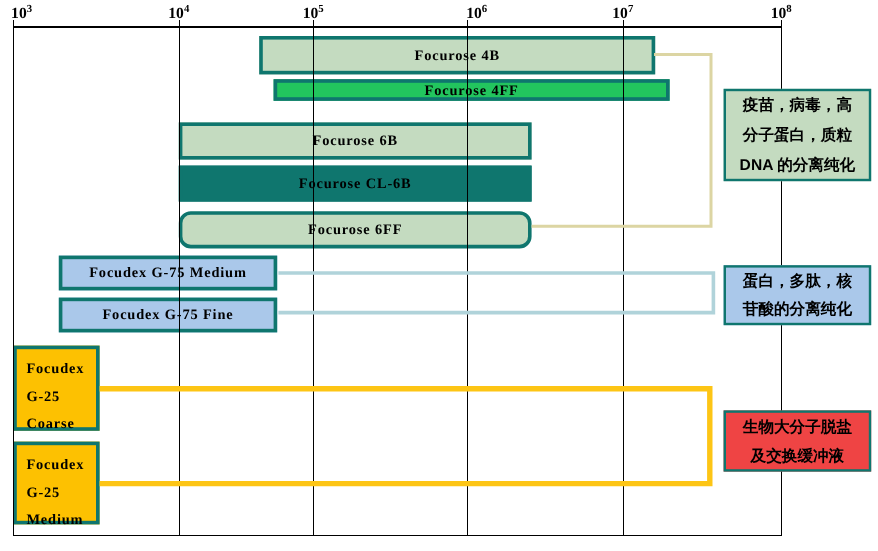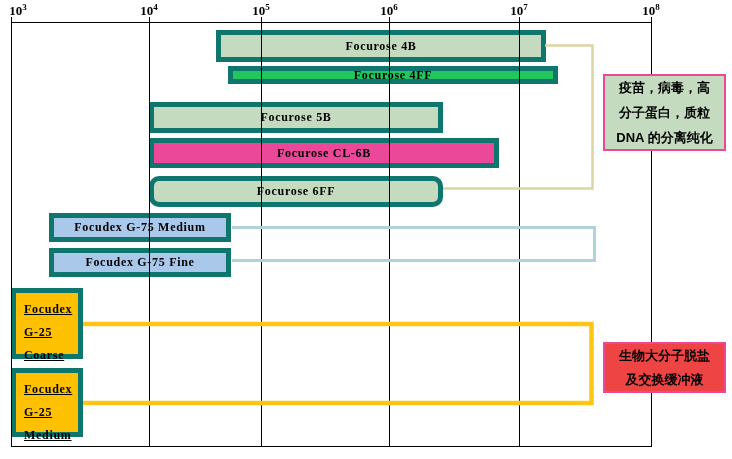--- a/index.html
+++ b/index.html
@@ -2,60 +2,60 @@
 <html><head>
 <meta charset="utf-8">
 <style>
   html,body{margin:0;padding:0;background:#fff;}
   .canvas{
     position:relative;width:732px;height:459px;background:#fff;overflow:hidden;
     font-family:"Liberation Serif","DejaVu Serif",serif;
   }
   #bars-layer{position:absolute;inset:0;z-index:1;}
   .bar{
-    position:absolute;box-sizing:border-box;border:5px solid #0f766e;
+    position:absolute;box-sizing:border-box;border:3px solid #0f766e;
     display:flex;align-items:center;justify-content:center;
     font-weight:bold;font-size:12px;letter-spacing:0.7px;color:#000;
   }
   .bar.multi{
     align-items:flex-start;justify-content:flex-start;
-    white-space:pre-line;line-height:23px;padding:5px 12px 0 8px;text-decoration:underline;
+    white-space:pre-line;line-height:23px;padding:5px 12px 0 8px;
   }
   #grid-layer,#connector-layer{position:absolute;left:0;top:0;z-index:2;pointer-events:none;}
   #grid-layer line{stroke:#000;stroke-width:1;shape-rendering:crispEdges;}
   #connector-layer path{fill:none;stroke-linejoin:miter;}
   #ticks-layer{position:absolute;inset:0;z-index:2;pointer-events:none;}
   .ticklabel{
     position:absolute;top:2px;width:34px;text-align:center;
     font-size:13px;font-weight:bold;color:#000;font-family:Liberation Serif, serif;
   }
   .ticklabel sup{font-size:9px;}
   .anno{
     position:absolute;left:603px;width:123px;z-index:3;box-sizing:border-box;
-    border:2px solid #ec4899;display:flex;align-items:center;justify-content:center;
+    border:2px solid #0f766e;display:flex;align-items:center;justify-content:center;
     font-family:"Liberation Sans","DejaVu Sans",sans-serif;
   }
   .anno .anno-text{
     white-space:pre-line;text-align:center;font-weight:bold;font-size:13px;
     line-height:25px;color:#000;
   }
   #anno-0{top:74px;height:77px;}
   #anno-1{top:221px;height:50px;}
   #anno-1 .anno-text,#anno-2 .anno-text{line-height:24px;}
   #anno-2{top:342px;height:51px;}
 </style>
 </head>
 <body>
 
 <div class="canvas">
   <div id="bars-layer">
       <div class="bar" style="left: 216px; top: 30px; width: 330px; height: 32px; background: rgb(196, 219, 192);">Focurose 4B</div>
       <div class="bar" style="left: 228px; top: 66px; width: 330px; height: 18px; background: #22c55e;">Focurose 4FF</div>
-      <div class="bar" style="left: 149px; top: 102px; width: 294px; height: 31px; background: rgb(196, 219, 192);">Focurose 5B</div>
-      <div class="bar" style="left: 149px; top: 138px; width: 350px; height: 30px; background: #ec4899;">Focurose CL-6B</div>
+      <div class="bar" style="left: 149px; top: 102px; width: 294px; height: 31px; background: rgb(196, 219, 192);">Focurose 6B</div>
+      <div class="bar" style="left: 149px; top: 138px; width: 294px; height: 30px; background: #0f766e;">Focurose CL-6B</div>
       <div class="bar" style="left: 149px; top: 176px; width: 294px; height: 31px; background: rgb(196, 219, 192); border-radius: 10px;">Focurose 6FF</div>
       <div class="bar" style="left: 49px; top: 213px; width: 182px; height: 29px; background: rgb(170, 200, 234);">Focudex G-75 Medium</div>
       <div class="bar" style="left: 49px; top: 248px; width: 182px; height: 29px; background: rgb(170, 200, 234);">Focudex G-75 Fine</div>
       <div class="bar multi" style="left: 11px; top: 288px; width: 72px; height: 71px; background: rgb(253, 193, 1);">Focudex
 G-25
 Coarse</div>
       <div class="bar multi" style="left: 11px; top: 368px; width: 72px; height: 69px; background: rgb(253, 193, 1);">Focudex
 G-25
 Medium</div>
     </div>
@@ -74,27 +74,31 @@
   <svg id="connector-layer" width="732" height="459">
     <path d="M545 45.5 H592.5 V188.5 H443" stroke-width="2.5" stroke="#dcd5a3"></path>
     <path d="M232 227.5 H594.5 V260.5 H232" stroke-width="3" stroke="#b0d3da"></path>
     <path d="M83 324 H591.5 V403 H83" stroke-width="4.5" stroke="#fdc515"></path>
   </svg>
 
   <div id="ticks-layer">
       <div class="ticklabel" style="left: 1px;">10<sup>3</sup></div>
       <div class="ticklabel" style="left: 132px;">10<sup>4</sup></div>
       <div class="ticklabel" style="left: 244px;">10<sup>5</sup></div>
-      <div class="ticklabel" style="left: 372px;">10<sup>6</sup></div>
+      <div class="ticklabel" style="left: 372px; text-align: right;">10<sup>6</sup></div>
       <div class="ticklabel" style="left: 502px;">10<sup>7</sup></div>
       <div class="ticklabel" style="left: 634px;">10<sup>8</sup></div>
     </div>
 
   <div class="anno" id="anno-0" style="background: rgb(196, 219, 192);">
     <div class="anno-text">疫苗，病毒，高
 分子蛋白，质粒
 DNA 的分离纯化</div>
   </div>
+  <div class="anno" id="anno-1" style="background: rgb(170, 200, 234);">
+    <div class="anno-text">蛋白，多肽，核
+苷酸的分离纯化</div>
+  </div>
   <div class="anno" id="anno-2" style="background: #ef4444;">
     <div class="anno-text">生物大分子脱盐
 及交换缓冲液</div>
   </div>
 </div>
 
 </body></html>

